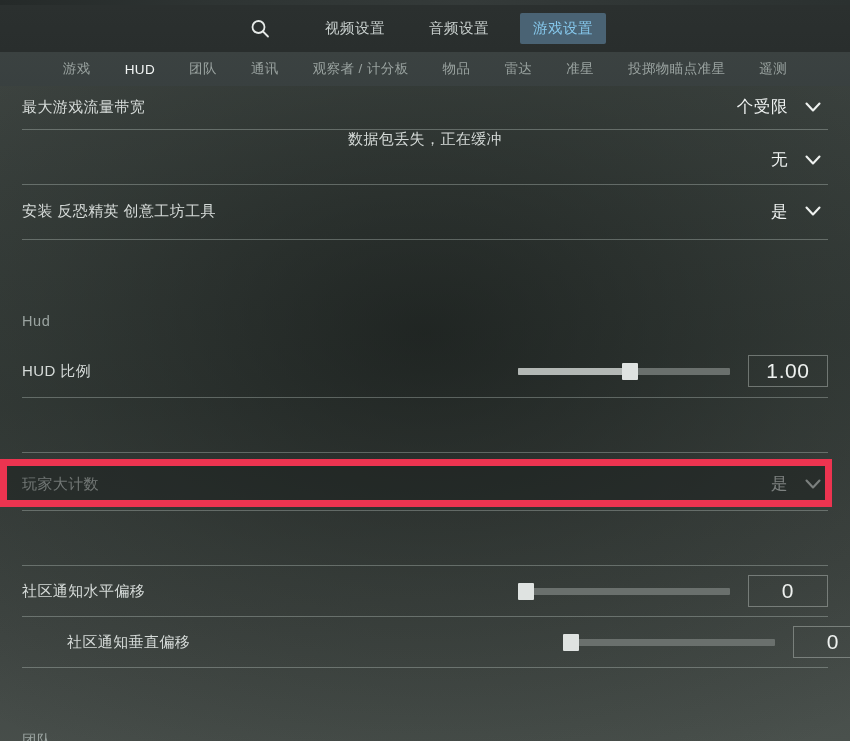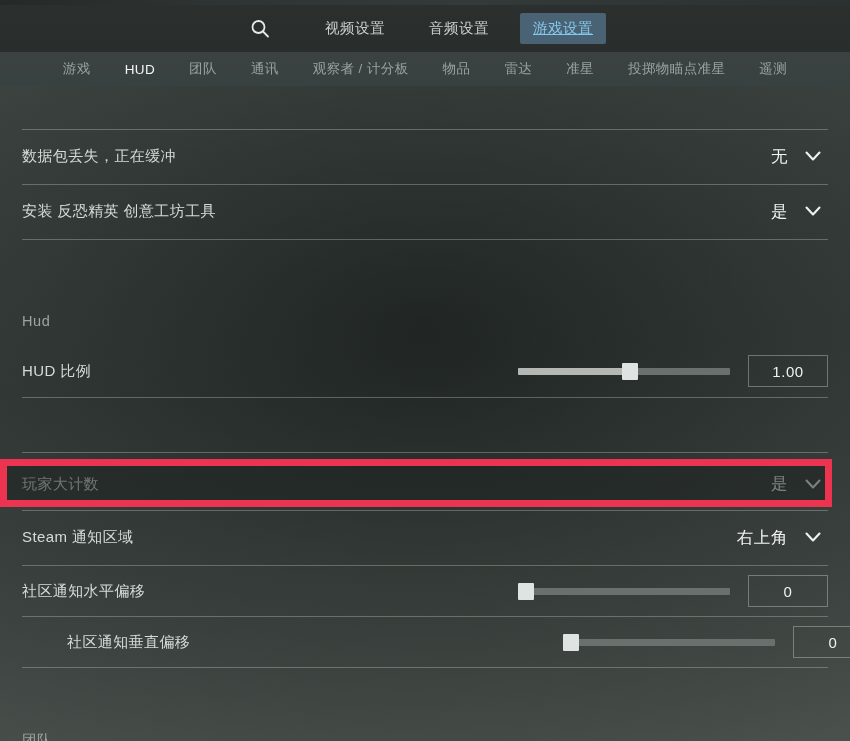--- a/index.html
+++ b/index.html
@@ -46,21 +46,20 @@
     color: #c8cfcd;
     padding: 6px 13px;
     margin: 0 5px;
     border-radius: 2px;
     white-space: nowrap;
     letter-spacing: .5px;
   }
   .main-tab.active {
     background: #4a6374;
     color: #86c8ec;
-    text-decoration: underline;
   }
 
   .subbar {
     position: absolute; top: 52px; left: 0; width: 850px; height: 34px;
     background: linear-gradient(180deg,#3b4241 0%, #394040 100%);
     display: flex; align-items: center; justify-content: center;
     gap: 8px;
   }
   .sub-tab {
     font-size: 13.5px;
@@ -143,21 +142,21 @@
   .knob {
     position: absolute; top: 2px;
     width: 16px; height: 17px;
     background: #dfe3e1;
     border-radius: 1px;
   }
   .valbox {
     width: 80px; height: 32px;
     border: 1px solid rgba(190,198,194,0.45);
     display: flex; align-items: center; justify-content: center;
-    font-size: 15px;
+    font-size: 21px;
     color: #eef1ef;
     letter-spacing: .6px;
   }
 
   
   .highlight-box {
     position: absolute;
     left: 0;
     border: 7px solid #ec3450;
     background: rgba(30,34,33,0.55);
@@ -201,23 +200,34 @@
     <div class="sub-tab">观察者 / 计分板</div>
     <div class="sub-tab">物品</div>
     <div class="sub-tab">雷达</div>
     <div class="sub-tab">准星</div>
     <div class="sub-tab">投掷物瞄点准星</div>
     <div class="sub-tab">遥测</div>
   </div>
 
   <div class="list">
 
+    <div class="row" style="top:0px;height:42px;">
+      <div class="row-label">最大游戏流量带宽</div>
+      <div class="row-right">
+        <div class="row-value">个受限</div>
+        <div class="chev">
+          <svg width="16" height="11" viewBox="0 0 16 11">
+              <polyline points="1.5,1.5 8,8.5 14.5,1.5" fill="none" stroke="#eef1ef" stroke-width="2.1" stroke-linecap="round" stroke-linejoin="round"></polyline>
+            </svg>
+        </div>
+      </div>
+    </div>
     <div class="divider" style="top:43px;"></div>
 
-    <div class="row" style="top:44px;height:53px;">
+    <div class="row" style="top:44px;height:53px;flex-direction:column;">
       <div class="row-label">数据包丢失，正在缓冲</div>
       <div class="row-right">
         <div class="row-value">无</div>
         <div class="chev">
           <svg width="16" height="11" viewBox="0 0 16 11">
               <polyline points="1.5,1.5 8,8.5 14.5,1.5" fill="none" stroke="#eef1ef" stroke-width="2.1" stroke-linecap="round" stroke-linejoin="round"></polyline>
             </svg>
         </div>
       </div>
     </div>
@@ -260,31 +270,20 @@
         <div class="chev">
           <svg width="16" height="11" viewBox="0 0 16 11">
               <polyline points="1.5,1.5 8,8.5 14.5,1.5" fill="none" stroke="#eef1ef" stroke-width="2.1" stroke-linecap="round" stroke-linejoin="round"></polyline>
             </svg>
         </div>
       </div>
     </div>
     <div class="highlight-box" style="top:373px;left:0px;width:832px;height:48px;"></div>
     <div class="divider" style="top:424px;"></div>
 
-    <div class="row" style="top:425px;height:53px;">
-      <div class="row-label">Steam 通知区域</div>
-      <div class="row-right">
-        <div class="row-value">右上角</div>
-        <div class="chev">
-          <svg width="16" height="11" viewBox="0 0 16 11">
-              <polyline points="1.5,1.5 8,8.5 14.5,1.5" fill="none" stroke="#eef1ef" stroke-width="2.1" stroke-linecap="round" stroke-linejoin="round"></polyline>
-            </svg>
-        </div>
-      </div>
-    </div>
     <div class="divider" style="top:479px;"></div>
 
     <div class="row" style="top:480px;height:50px;">
       <div class="row-label">社区通知水平偏移</div>
       <div class="row-right">
         <div class="slider-wrap">
           <div class="track"></div>
           <div class="track-fill" style="width:6px;"></div>
           <div class="knob" style="left:0px;"></div>
         </div>

